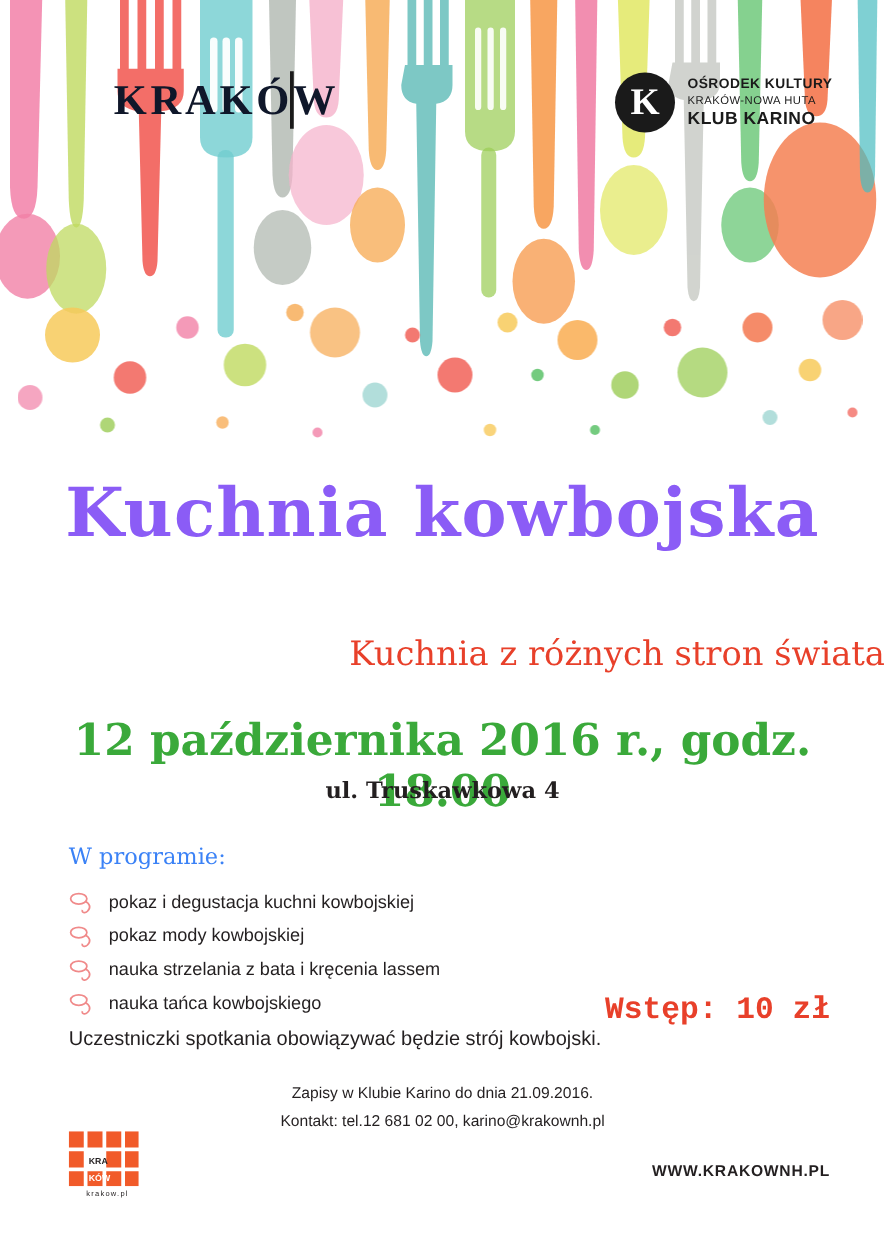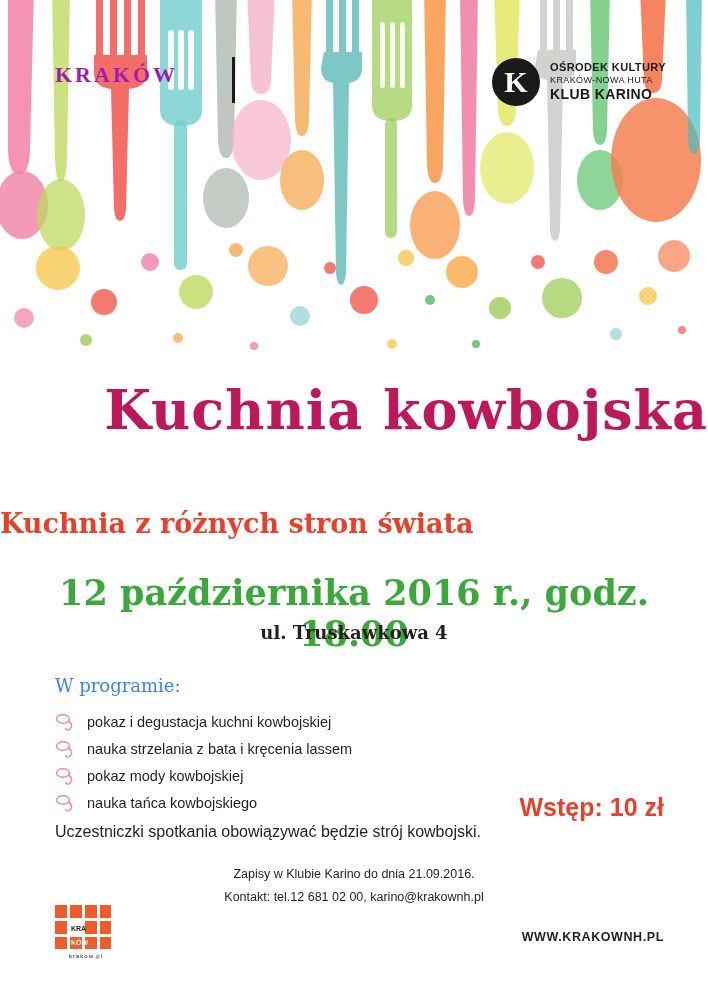--- a/index.html
+++ b/index.html
@@ -34,25 +34,26 @@
     overflow: hidden;
   }
   .deco svg { display: block; }
 
   
   .krakow-logo {
     position: absolute;
     left: 55px;
     top: 62px;
     font-family: "Liberation Serif", serif;
-    font-size: 22px;
+    font-size: 34px;
     font-weight: bold;
     letter-spacing: 3px;
-    color: #a21caf;
+    color: #0f172a;
     z-index: 6;
+    padding-left: 36px;
   }
   .krakow-bar {
     position: absolute;
     left: 232px;
     top: 57px;
     width: 3px;
     height: 46px;
     background: #1a1a1a;
     z-index: 6;
   }
@@ -83,47 +84,47 @@
   .ok-text { line-height: 1.25; }
   .ok-l1 { font-size: 11px; font-weight: bold; letter-spacing: .4px; color:#1a1a1a;}
   .ok-l2 { font-size: 9px; letter-spacing: .4px; color:#1a1a1a;}
   .ok-l3 { font-size: 14px; font-weight: bold; letter-spacing: .4px; color:#1a1a1a;}
 
   
   .title-main {
     position: absolute;
     left: 0; right: 0;
     top: 378px;
-    text-align: right;
+    text-align: center;
     font-family: "DejaVu Serif", serif;
     font-weight: bold;
     font-size: 54px;
     letter-spacing: 1px;
-    color: #be185d;
+    color: #8b5cf6;
     z-index: 5;
     white-space: nowrap;
   }
   .subtitle-small {
     position: absolute;
     left: 0; right: 0;
     top: 476px;
     text-align: center;
     font-family: "DejaVu Serif", serif;
     font-weight: bold;
     font-size: 20px;
     color: #231f20;
     z-index: 5;
   }
   .subtitle-red {
     position: absolute;
     left: 0; right: 0;
     top: 508px;
-    text-align: left;
-    font-family: "DejaVu Serif", serif;
-    font-weight: bold;
+    text-align: right;
+    font-family: "DejaVu Serif", serif;
+    font-weight: normal;
     font-size: 27px;
     color: #e8402a;
     z-index: 5;
   }
   .date-line {
     position: absolute;
     left: 0; right: 0;
     top: 572px;
     text-align: center;
     font-family: "DejaVu Serif", serif;
@@ -180,21 +181,21 @@
     top: 823px;
     font-size: 16px;
     color: #231f20;
     z-index: 5;
   }
 
   .price-badge {
     position: absolute;
     right: 44px;
     top: 793px;
-    font-family: Liberation Sans, sans-serif;
+    font-family: Liberation Mono, monospace;
     font-weight: bold;
     font-size: 25px;
     color: #e8402a;
     z-index: 5;
     white-space: nowrap;
   }
 
   .signup-block {
     position: absolute;
     left: 0; right: 0;
@@ -389,30 +390,30 @@
       </span>
       <span>pokaz i degustacja kuchni kowbojskiej</span>
     </li>
     <li>
       <span class="lasso-icon">
         <svg viewBox="0 0 22 20" width="22" height="20">
           <ellipse cx="8" cy="7" rx="6.5" ry="4.2" fill="none" stroke="#f08a8a" stroke-width="1.4"></ellipse>
           <path d="M13 9 C17 11 18 14 15 17 C13 19 10 18 11 16" fill="none" stroke="#f08a8a" stroke-width="1.4"></path>
         </svg>
       </span>
-      <span>nauka strzelania z bata i kręcenia lassem</span>
+      <span>pokaz mody kowbojskiej</span>
     </li>
     <li>
       <span class="lasso-icon">
         <svg viewBox="0 0 22 20" width="22" height="20">
           <ellipse cx="8" cy="7" rx="6.5" ry="4.2" fill="none" stroke="#f08a8a" stroke-width="1.4"></ellipse>
           <path d="M13 9 C17 11 18 14 15 17 C13 19 10 18 11 16" fill="none" stroke="#f08a8a" stroke-width="1.4"></path>
         </svg>
       </span>
-      <span>pokaz mody kowbojskiej</span>
+      <span>nauka strzelania z bata i kręcenia lassem</span>
     </li>
     <li>
       <span class="lasso-icon">
         <svg viewBox="0 0 22 20" width="22" height="20">
           <ellipse cx="8" cy="7" rx="6.5" ry="4.2" fill="none" stroke="#f08a8a" stroke-width="1.4"></ellipse>
           <path d="M13 9 C17 11 18 14 15 17 C13 19 10 18 11 16" fill="none" stroke="#f08a8a" stroke-width="1.4"></path>
         </svg>
       </span>
       <span>nauka tańca kowbojskiego</span>
     </li>

